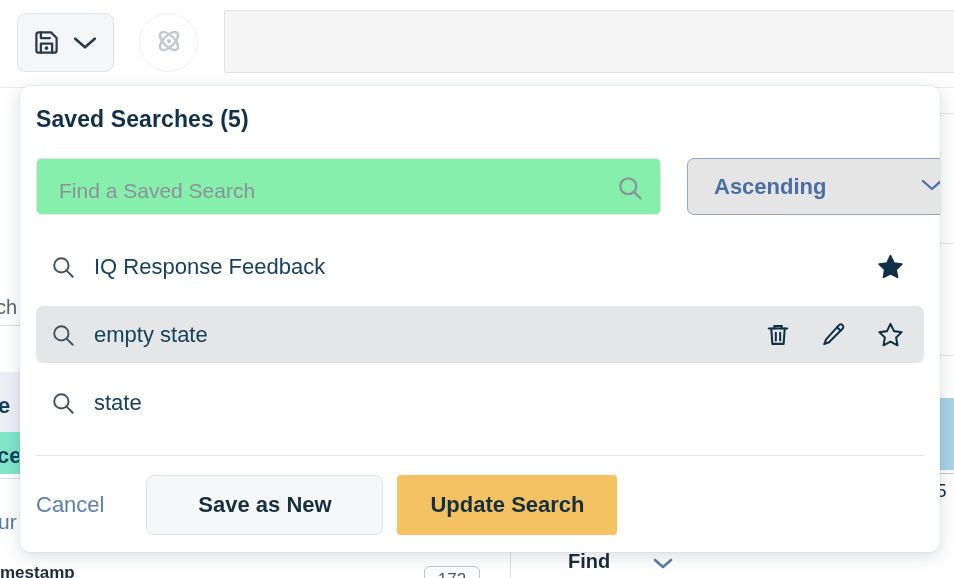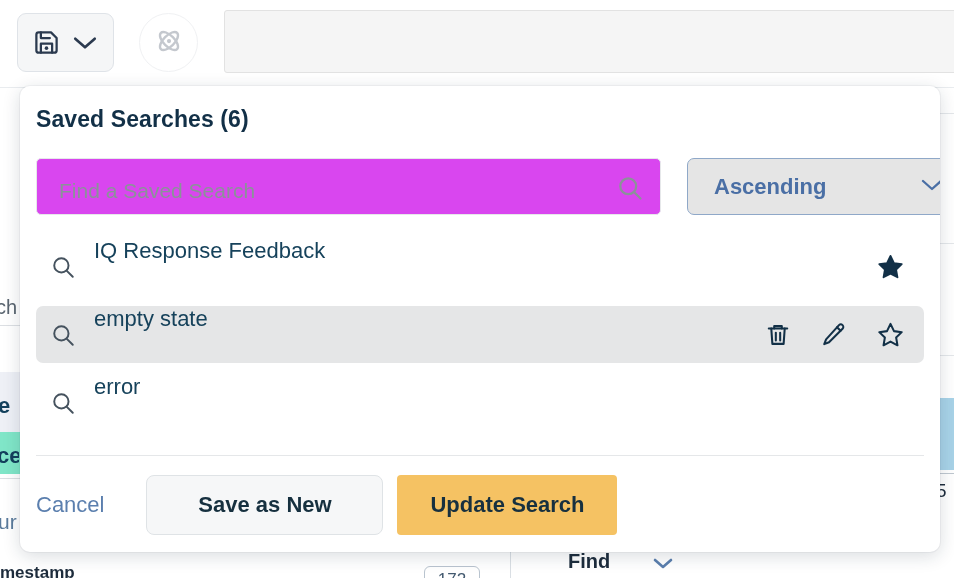--- a/index.html
+++ b/index.html
@@ -206,21 +206,21 @@
   .search-row {
     position: absolute;
     left: 16px; top: 72px;
     width: 888px; height: 57px;
   }
 
   .find-input {
     position: absolute;
     left: 0; top: 0;
     width: 625px; height: 57px;
-    background: #d946ef;
+    background: #86efac;
     border: 1px solid #e6e8ea;
     border-radius: 5px;
     box-sizing: border-box;
     padding: 8px 52px 0 22px;
     font-size: 21px;
     color: #2b3a47;
     font-family: "Liberation Sans", sans-serif;
     outline: none;
   }
   .find-input::placeholder { color: #8b9299; }
@@ -254,20 +254,21 @@
     position: absolute;
     left: 16px; top: 152px;
     width: 888px; height: 203px;
   }
 
   .list-row {
     position: relative;
     height: 57px;
     border-radius: 7px;
     display: flex;
+    align-items: center;
     padding: 0 20px 0 14px;
     box-sizing: border-box;
     margin-bottom: 11px;
   }
   .list-row.hovered { background: #e5e6e7; }
 
   .row-search-icon {
     flex: 0 0 auto;
     margin-right: 18px;
     display: flex;
@@ -397,21 +398,21 @@
   <div class="bg-blue-bar"></div>
   <div class="bg-blue-rule"></div>
   <div class="bg-rule-r1"></div>
   <div class="bg-rule-r2"></div>
   <div class="bg-rule-r3"></div>
   <div class="bg-rule-r4"></div>
   <div class="bg-frag-5">5</div>
 
   <div class="panel">
 
-    <div class="panel-title">Saved Searches (6)</div>
+    <div class="panel-title">Saved Searches (5)</div>
 
     <div class="search-row">
       <input class="find-input" placeholder="Find a Saved Search" style="">
       <span class="find-search-icon">
         <svg width="28" height="28" viewBox="0 0 24 24" fill="none" stroke="#8b9299" stroke-width="1.9" stroke-linecap="round">
           <circle cx="10.5" cy="10.5" r="6.8"></circle>
           <line x1="15.4" y1="15.4" x2="21" y2="21"></line>
         </svg>
       </span>
 
@@ -476,21 +477,21 @@
         </span>
       </div>
 
       <div class="list-row">
         <span class="row-search-icon">
           <svg width="26" height="26" viewBox="0 0 24 24" fill="none" stroke="#45525e" stroke-width="1.8" stroke-linecap="round">
             <circle cx="10.5" cy="10.5" r="6.6"></circle>
             <line x1="15.3" y1="15.3" x2="21" y2="21"></line>
           </svg>
         </span>
-        <span class="row-label">error</span>
+        <span class="row-label">state</span>
         <span class="row-actions"></span>
       </div>
 
     </div>
 
     <div class="divider"></div>
 
     <div class="footer">
       <button class="btn-cancel">Cancel</button>
       <button class="btn-save-new">Save as New</button>

